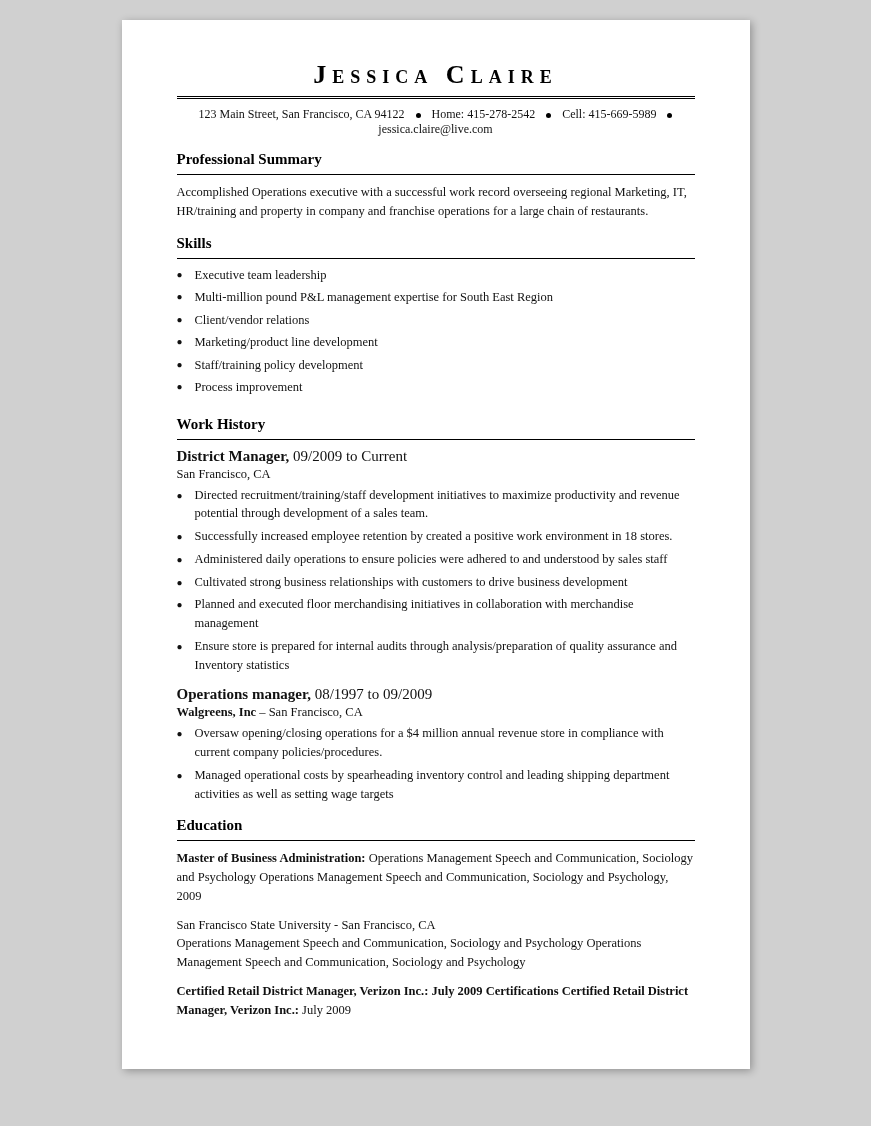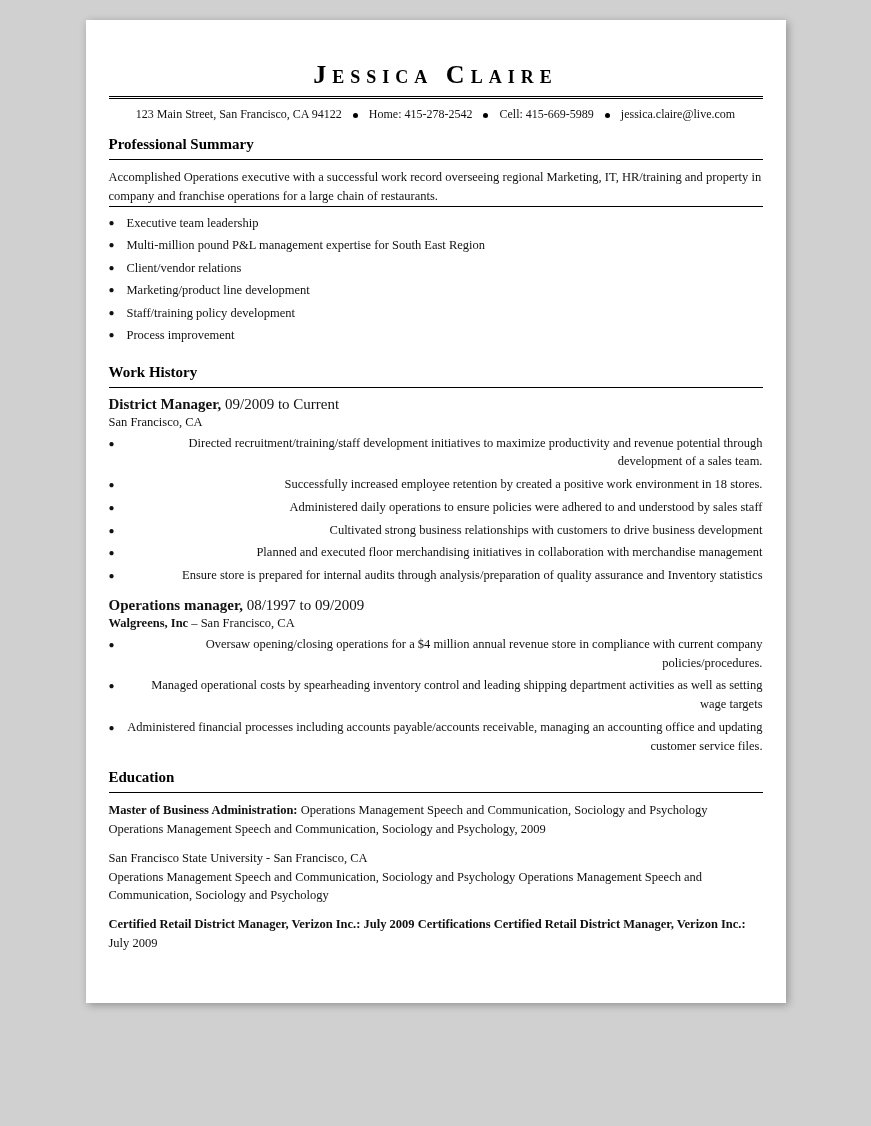--- a/index.html
+++ b/index.html
@@ -7,22 +7,22 @@
       background: #d0d0d0;
       display: flex;
       justify-content: center;
       align-items: flex-start;
       min-height: 100vh;
       padding: 20px;
       font-family: Georgia, 'Times New Roman', serif;
     }
     .resume {
       background: #fff;
-      width: 700px;
-      padding: 40px 23px;
+      width: 628px;
+      padding: 40px 55px;
       box-shadow: 2px 2px 8px rgba(0,0,0,0.3);
     }
     .header {
       text-align: center;
       margin-bottom: 6px;
     }
     .header h1 {
       font-size: 26px;
       font-weight: bold;
       letter-spacing: 6px;
@@ -110,21 +110,20 @@
       font-size: 12.5px;
       margin-bottom: 4px;
       color: #111;
     }
     .job-company .company-name {
       font-weight: bold;
     }
     .job-bullets {
       list-style: none;
       padding: 0;
-      text-align: right;
     }
     .job-bullets li {
       font-size: 12.5px;
       margin-bottom: 4px;
       padding-left: 18px;
       position: relative;
       line-height: 1.5;
       color: #111;
     }
     .job-bullets li::before {
@@ -170,20 +169,21 @@
     <span>jessica.claire@live.com</span>
   </div>
 
   <div class="section">
     <div class="section-title">Professional Summary</div>
     <hr class="section-divider">
     <p class="summary-text">Accomplished Operations executive with a successful work record overseeing regional Marketing, IT, HR/training and property in company and franchise operations for a large chain of restaurants.</p>
   </div>
 
   <div class="section">
+    <div class="section-title">Skills</div>
     <hr class="section-divider">
     <div class="skills-grid">
       <div class="skills-col">
         <ul>
           <li>Executive team leadership</li>
           <li>Multi-million pound P&amp;L management expertise for South East Region</li>
           <li>Client/vendor relations</li>
         </ul>
       </div>
       <div class="skills-col">
@@ -221,21 +221,20 @@
         <span class="job-title">Operations manager,</span>
         <span> 08/1997 to 09/2009</span>
       </div>
       <div class="job-company">
         <span class="company-name">Walgreens, Inc</span>
         <span> – San Francisco, CA</span>
       </div>
       <ul class="job-bullets">
         <li>Oversaw opening/closing operations for a $4 million annual revenue store in compliance with current company policies/procedures.</li>
         <li>Managed operational costs by spearheading inventory control and leading shipping department activities as well as setting wage targets</li>
-        <li>Administered financial processes including accounts payable/accounts receivable, managing an accounting office and updating customer service files.</li>
       </ul>
     </div>
   </div>
 
   <div class="section">
     <div class="section-title">Education</div>
     <hr class="section-divider">
 
     <div class="education-entry">
       <span class="degree">Master of Business Administration:</span>

